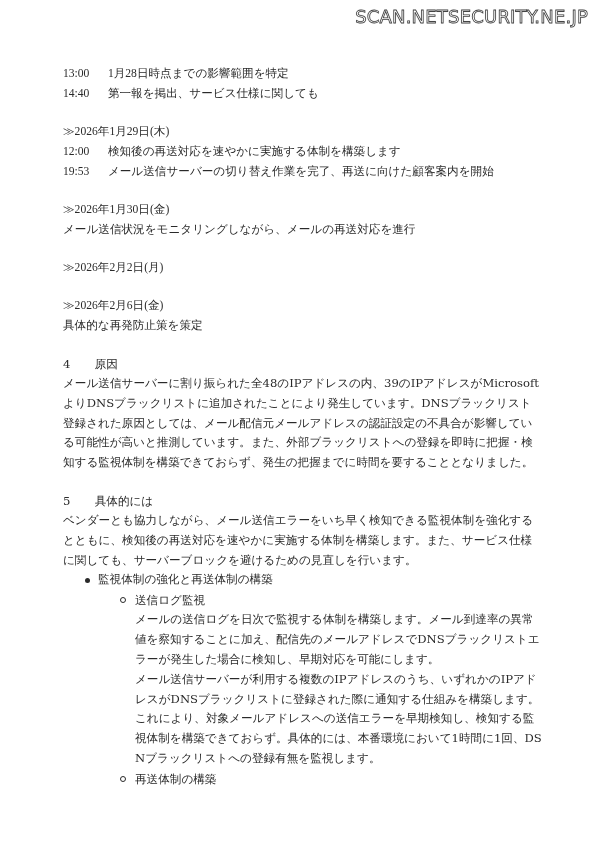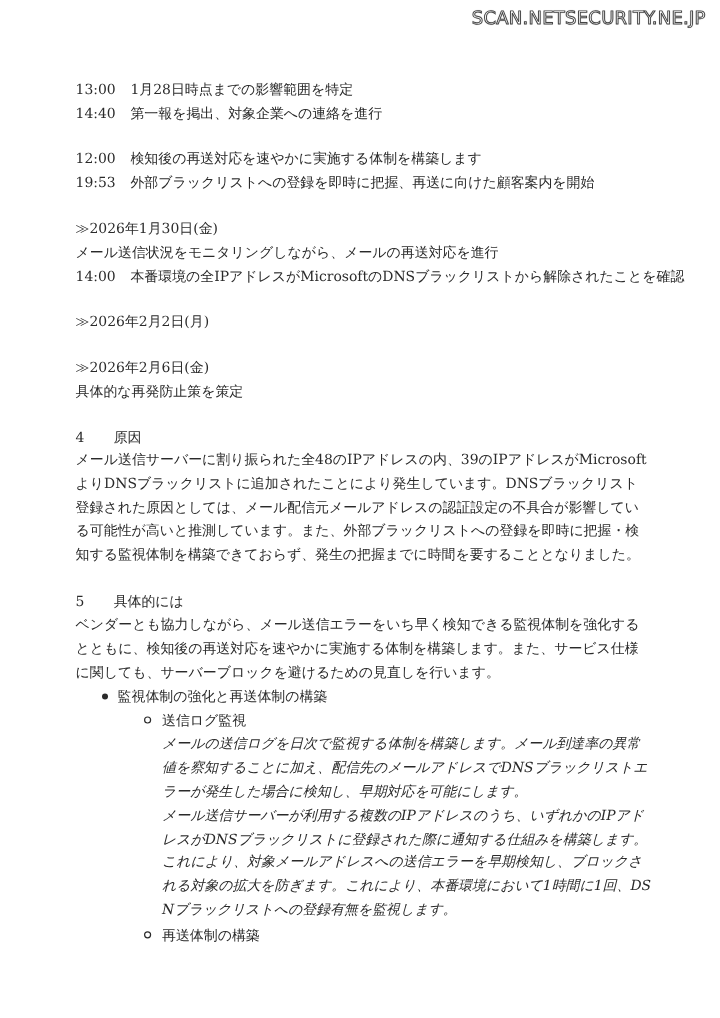--- a/index.html
+++ b/index.html
@@ -4,73 +4,70 @@
   <style>
     html, body { margin: 0; padding: 0; background: #ffffff; }
     body {
       width: 600px; height: 848px; position: relative; overflow: hidden;
       font-family: "DejaVu Serif", "Liberation Serif", serif;
       color: #2a2a2a;
     }
     .watermark {
       position: absolute; top: 6px; right: 12px;
       font-family: "DejaVu Sans", "Liberation Sans", sans-serif;
-      font-size: 15px; color: #ffffff; letter-spacing: 0.2px;
+      font-size: 18px; color: #ffffff; letter-spacing: 0.2px;
       -webkit-text-stroke: 0.8px #444;
       text-shadow: 0 0 1px #888;
     }
     .doc {
       position: absolute; left: 63px; top: 64px; width: 480px;
       font-size: 11.6px; line-height: 20px;
     }
-    .line { white-space: nowrap; height: 20px; }
+    .line { white-space: nowrap; height: 20px; font-family: Liberation Serif, serif; }
     .gap { height: 18px; }
     .time { display: inline-block; width: 42px; }
     .para { white-space: normal; word-break: break-all; line-height: 19.8px; }
     .sec-head { height: 20px; }
     .sec-num { display: inline-block; width: 28px; }
-    .bullet-row { position: relative; padding-left: 35px; height: 20px; white-space: nowrap; }
+    .bullet-row { position: relative; padding-left: 35px; height: 20px; white-space: nowrap; font-family: Liberation Serif, serif; }
     .bullet-dot { position: absolute; left: 22px; top: 8px; width: 5px; height: 5px; border-radius: 50%; background: #2a2a2a; }
     .sub-row { position: relative; padding-left: 72px; height: 20px; white-space: nowrap; }
     .sub-circle { position: absolute; left: 57px; top: 7px; width: 4px; height: 4px; border-radius: 50%; border: 1px solid #2a2a2a; }
-    .sub-body { padding-left: 72px; white-space: normal; word-break: break-all; line-height: 19.8px; font-style: italic; }
+    .sub-body { padding-left: 72px; white-space: normal; word-break: break-all; line-height: 19.8px; }
   </style>
 </head>
 <body>
 
 <div class="watermark">SCAN.NETSECURITY.NE.JP</div>
 
 <div class="doc">
 
   <div class="line">
     <span class="time">13:00</span>
     <span>1月28日時点までの影響範囲を特定</span>
   </div>
   <div class="line">
     <span class="time">14:40</span>
-    <span>第一報を掲出、対象企業への連絡を進行</span>
+    <span>第一報を掲出、サービス仕様に関しても</span>
   </div>
   <div class="gap"></div>
 
+  <div class="line">≫2026年1月29日(木)</div>
   <div class="line">
     <span class="time">12:00</span>
     <span>検知後の再送対応を速やかに実施する体制を構築します</span>
   </div>
   <div class="line">
     <span class="time">19:53</span>
-    <span>外部ブラックリストへの登録を即時に把握、再送に向けた顧客案内を開始</span>
+    <span>メール送信サーバーの切り替え作業を完了、再送に向けた顧客案内を開始</span>
   </div>
   <div class="gap"></div>
 
   <div class="line">≫2026年1月30日(金)</div>
   <div class="line">メール送信状況をモニタリングしながら、メールの再送対応を進行</div>
-  <div class="line">
-    <span class="time">14:00</span>
-    <span>本番環境の全IPアドレスがMicrosoftのDNSブラックリストから解除されたことを確認</span>
-  </div>
   <div class="gap"></div>
 
   <div class="line">≫2026年2月2日(月)</div>
   <div class="gap"></div>
 
   <div class="line">≫2026年2月6日(金)</div>
   <div class="line">具体的な再発防止策を策定</div>
   <div class="gap"></div>
 
   <div class="sec-head">
@@ -90,20 +87,20 @@
     <span class="bullet-dot"></span>
     <span>監視体制の強化と再送体制の構築</span>
   </div>
 
   <div class="sub-row">
     <span class="sub-circle"></span>
     <span>送信ログ監視</span>
   </div>
   <div class="sub-body">メールの送信ログを日次で監視する体制を構築します。メール到達率の異常値を察知することに加え、配信先のメールアドレスでDNSブラックリストエラーが発生した場合に検知し、早期対応を可能にします。</div>
 
-  <div class="sub-body">メール送信サーバーが利用する複数のIPアドレスのうち、いずれかのIPアドレスがDNSブラックリストに登録された際に通知する仕組みを構築します。これにより、対象メールアドレスへの送信エラーを早期検知し、ブロックされる対象の拡大を防ぎます。これにより、本番環境において1時間に1回、DSNブラックリストへの登録有無を監視します。</div>
+  <div class="sub-body">メール送信サーバーが利用する複数のIPアドレスのうち、いずれかのIPアドレスがDNSブラックリストに登録された際に通知する仕組みを構築します。これにより、対象メールアドレスへの送信エラーを早期検知し、検知する監視体制を構築できておらず。具体的には、本番環境において1時間に1回、DSNブラックリストへの登録有無を監視します。</div>
 
   <div class="sub-row">
     <span class="sub-circle"></span>
     <span>再送体制の構築</span>
   </div>
 
 </div>
 
 </body></html>

